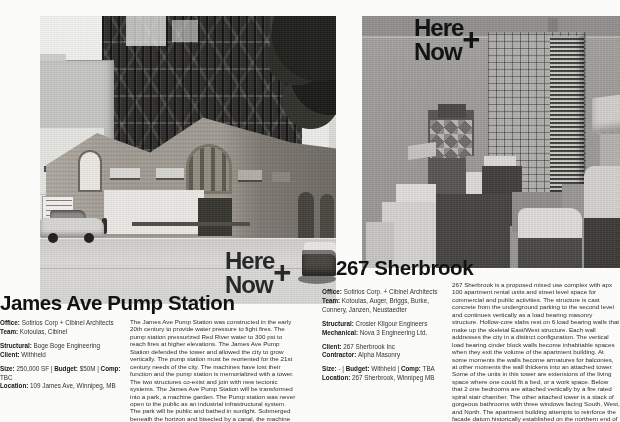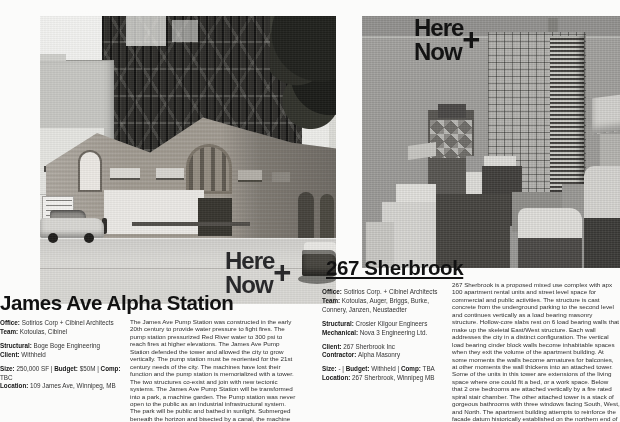--- a/index.html
+++ b/index.html
@@ -113,21 +113,21 @@
       repeating-linear-gradient(90deg,rgba(255,255,255,.03) 0 1px,rgba(0,0,0,.03) 1px 3px);}
   
   .logo{position:absolute;font-weight:800;letter-spacing:-1px;line-height:0.98;z-index:9;}
   .logo .ln{display:block;font-size:24px;}
   .logo .plus{position:absolute;right:-17px;top:9px;font-size:31px;font-weight:800;letter-spacing:0;}
   #logoL{left:185px;top:233px;color:#29292b;}
   #logoR{left:52px;top:0px;color:#131313;}
   
   .title{position:absolute;margin:0;font-size:20.5px;font-weight:800;letter-spacing:-0.4px;color:#121212;}
   #titleL{left:0;top:291px;}
-  #titleR{left:326px;top:256px;text-decoration:underline;}
+  #titleR{left:336px;top:256px;}
   .info{position:absolute;font-size:6.3px;line-height:8.9px;color:#333;letter-spacing:0;}
   .info b{color:#151515;}
   #infoL{left:0;top:319px;width:127px;}
   #infoR{left:322px;top:288px;width:128px;}
   .spec-group{margin-bottom:5px;}
   .desc{position:absolute;margin:0;font-size:6.25px;line-height:7.45px;color:#2e2e2e;overflow:hidden;}
   #descL{left:130px;top:318px;width:166px;height:104px;}
   #descR{left:452px;top:281px;width:168px;height:141px;}
 </style>
 </head>
@@ -172,21 +172,21 @@
       <div class="ph carR-roof"></div>
       <div class="ph carR-body"></div>
       <div class="logo" id="logoL">
         <span class="ln">Here</span>
         <span class="ln">Now</span>
         <span class="plus">+</span>
       </div>
       <div class="ph grain"></div>
     </figure>
 
-    <h1 class="title" id="titleL">James Ave Alpha Station</h1>
+    <h1 class="title" id="titleL">James Ave Pump Station</h1>
     <div class="info" id="infoL">
         <div class="spec-group">
           <div class="spec-row"><b>Office: </b><span>Sotirios Corp + Cibinel Architects</span></div>
           <div class="spec-row"><b>Team: </b><span>Kotoulas, Cibinel</span></div>
         </div>
         <div class="spec-group">
           <div class="spec-row"><b>Structural: </b><span>Boge Boge Engineering</span></div>
           <div class="spec-row"><b>Client: </b><span>Withheld</span></div>
         </div>
         <div class="spec-group">

